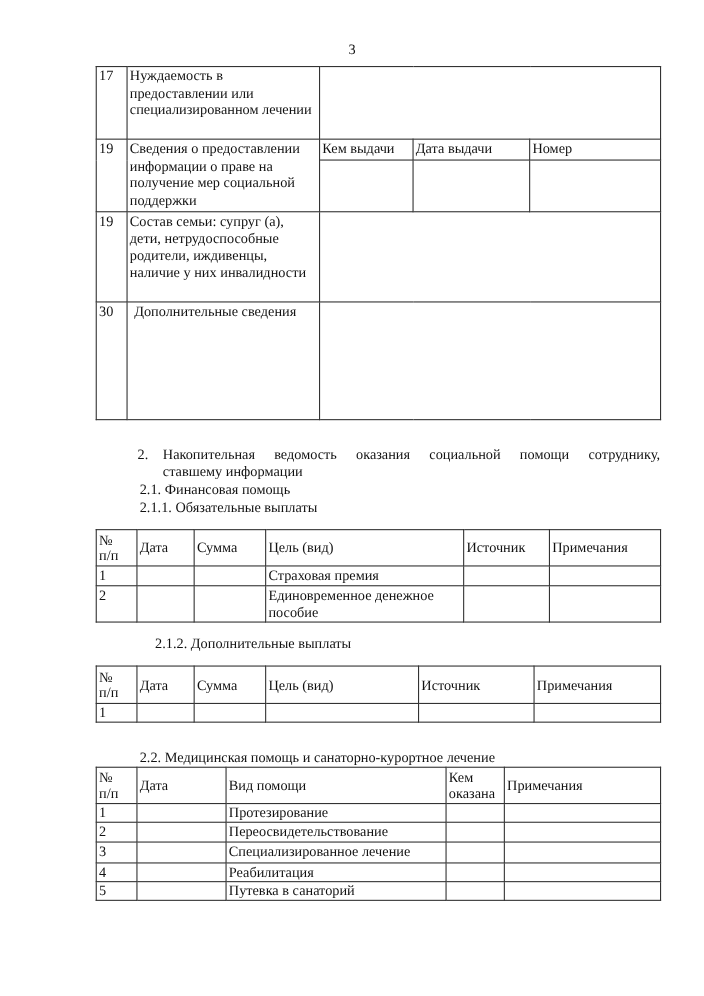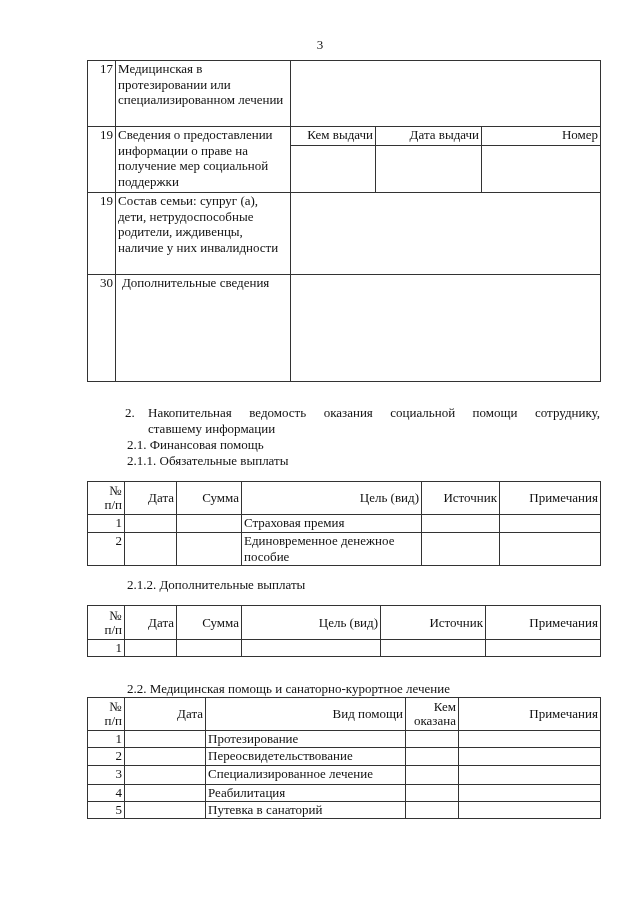--- a/index.html
+++ b/index.html
@@ -2,41 +2,41 @@
 <html><head>
 <meta charset="utf-8">
 <style>
   html, body { margin: 0; padding: 0; background: #fff; }
   body { width: 640px; height: 905px; position: relative; overflow: hidden;
          font-family: "Liberation Serif", "DejaVu Serif", serif; color: #111; font-size: 13px; }
   .abs { position: absolute; }
   .page-num { left: 0; width: 640px; top: 37px; text-align: center; font-size: 13px; }
   table { position: absolute; border-collapse: collapse; table-layout: fixed; }
   td { border: 1px solid #333; padding: 0 2px; vertical-align: top; line-height: 15.5px; font-size: 13px; }
-  td.c { text-align: right; }
+  td.c { text-align: left; }
   td.mid { vertical-align: middle; }
   .para { font-size: 13px; line-height: 15.5px; }
 </style>
 </head>
 <body>
 
 <div class="abs page-num">3</div>
 
 <table style="left:87px; top:60px; width:513px;">
   <colgroup>
     <col style="width:28px">
       <col style="width:175px">
       <col style="width:85px">
       <col style="width:106px">
       <col style="width:119px">
   </colgroup>
   <tbody>
       <tr style="height:66px">
     <td class="c">17</td>
-    <td>Медицинская в протезировании или специализированном лечении</td>
+    <td>Нуждаемость в предоставлении или специализированном лечении</td>
     <td colspan="3"></td>
   </tr>
   <tr style="height:19px">
     <td class="c" rowspan="2">19</td>
     <td rowspan="2">Сведения о предоставлении информации о праве на получение мер социальной поддержки</td>
     <td class="c">Кем выдачи</td>
     <td class="c">Дата выдачи</td>
     <td class="c">Номер</td>
   </tr>
   <tr style="height:47px">
@@ -94,21 +94,21 @@
     <td class="c">2</td>
     <td></td>
     <td></td>
     <td>Единовременное денежное пособие</td>
     <td></td>
     <td></td>
   </tr>
 </tbody>
   </table>
 
-<div class="abs para" style="left:127px; top:577px;">2.1.2. Дополнительные выплаты</div>
+<div class="abs para" style="left:141px; top:577px;">2.1.2. Дополнительные выплаты</div>
 
 <table style="left:87px; top:605px; width:513px;">
   <colgroup>
     <col style="width:37px">
       <col style="width:52px">
       <col style="width:65px">
       <col style="width:139px">
       <col style="width:105px">
       <col style="width:115px">
   </colgroup>

